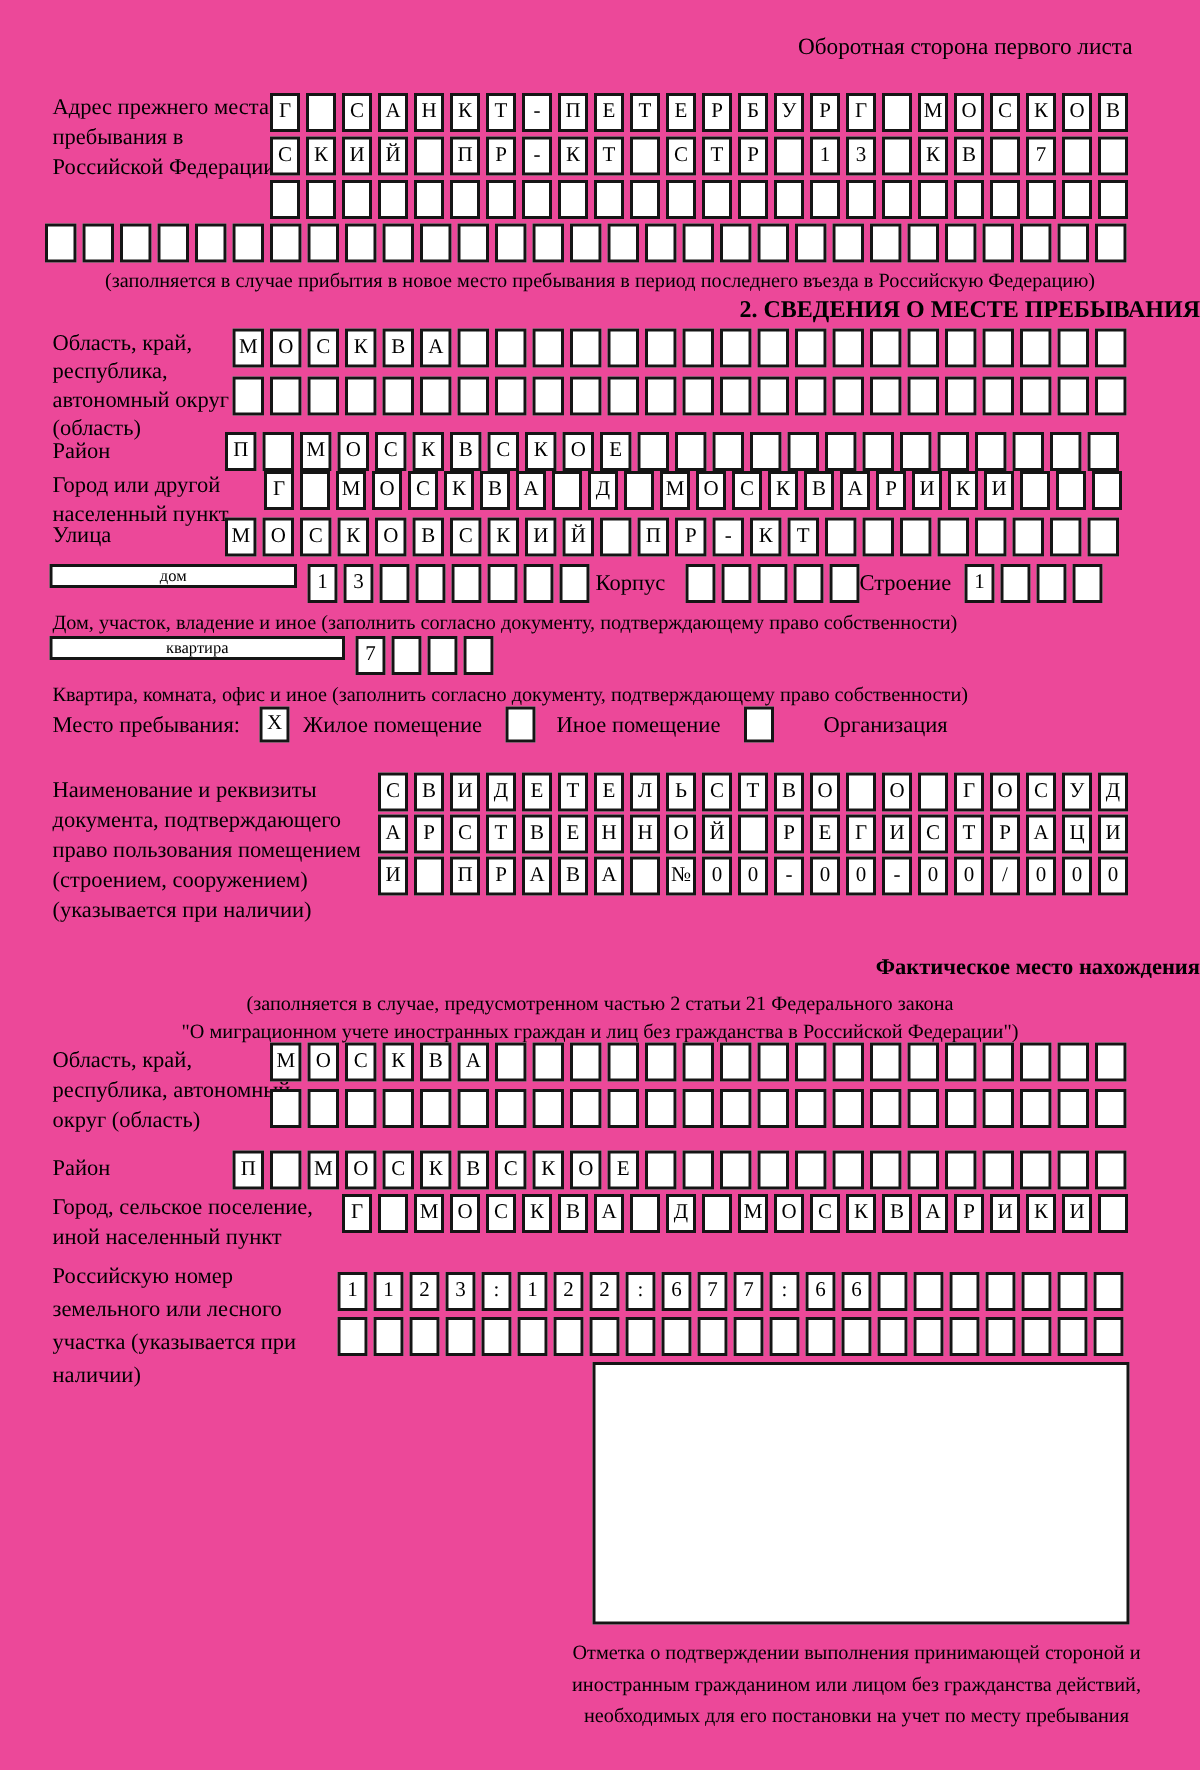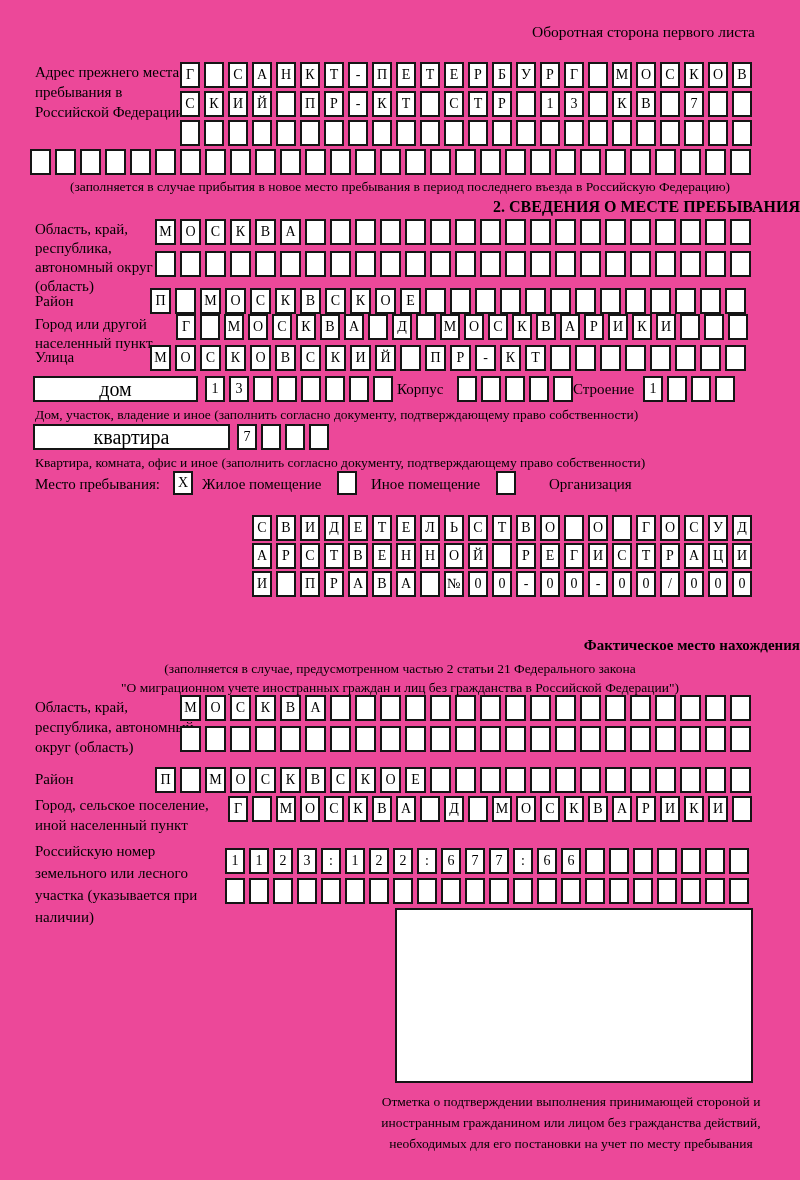--- a/index.html
+++ b/index.html
@@ -8,22 +8,22 @@
   .abs{position:absolute;}
   .lbl{font-size:15px;line-height:19px;}
   .lbl20{font-size:15px;line-height:20px;}
   .cap{font-size:13.5px;line-height:17px;}
   .title{font-weight:bold;font-size:16px;text-align:right;}
   .boxrow{display:flex;gap:4px;}
   .cbox{width:20px;height:26px;border:2px solid #151515;box-sizing:border-box;flex:none;
         display:flex;align-items:center;justify-content:center;
         font-size:14px;line-height:1;background:#fff;}
   .p25 .cbox{width:21px;}
-  .bigfield{border:2px solid #151515;height:26px;box-sizing:border-box;
-        display:flex;align-items:center;justify-content:center;font-size:20px;background:#fff;}
+  .bigfield{border:2px solid #151515;height:16px;box-sizing:border-box;
+        display:flex;align-items:center;justify-content:center;font-size:11px;background:#fff;}
   .ctr{text-align:center;}
   .stamp{border:2px solid #151515;box-sizing:border-box;background:#fff;}
 </style>
 </head>
 <body>
 
 <div class="page">
 
   <div class="abs lbl" style="left:345px;top:22px;width:410px;text-align:right;font-size:15.5px;">Оборотная сторона первого листа</div>
 
@@ -317,20 +317,21 @@
   <div class="abs cap" style="left:35px;top:454px;width:720px;">Квартира, комната, офис и иное (заполнить согласно документу, подтверждающему право собственности)</div>
 
   <div class="abs lbl" style="left:35px;top:475px;">Место пребывания:</div>
   <span class="abs cbox" style="left:173px;top:471px;height:24px;">X</span>
   <div class="abs lbl" style="left:202px;top:475px;">Жилое помещение</div>
   <span class="abs cbox" style="left:337px;top:471px;height:24px;"></span>
   <div class="abs lbl" style="left:371px;top:475px;">Иное помещение</div>
   <span class="abs cbox" style="left:496px;top:471px;height:24px;"></span>
   <div class="abs lbl" style="left:549px;top:475px;">Организация</div>
 
+  <div class="abs lbl20" style="left:35px;top:517px;width:218px;">Наименование и реквизиты документа, подтверждающего право пользования помещением (строением, сооружением) (указывается при наличии)</div>
   <div class="abs boxrow" style="left:252px;top:515px;">
       <span class="cbox">С</span>
       <span class="cbox">В</span>
       <span class="cbox">И</span>
       <span class="cbox">Д</span>
       <span class="cbox">Е</span>
       <span class="cbox">Т</span>
       <span class="cbox">Е</span>
       <span class="cbox">Л</span>
       <span class="cbox">Ь</span>

